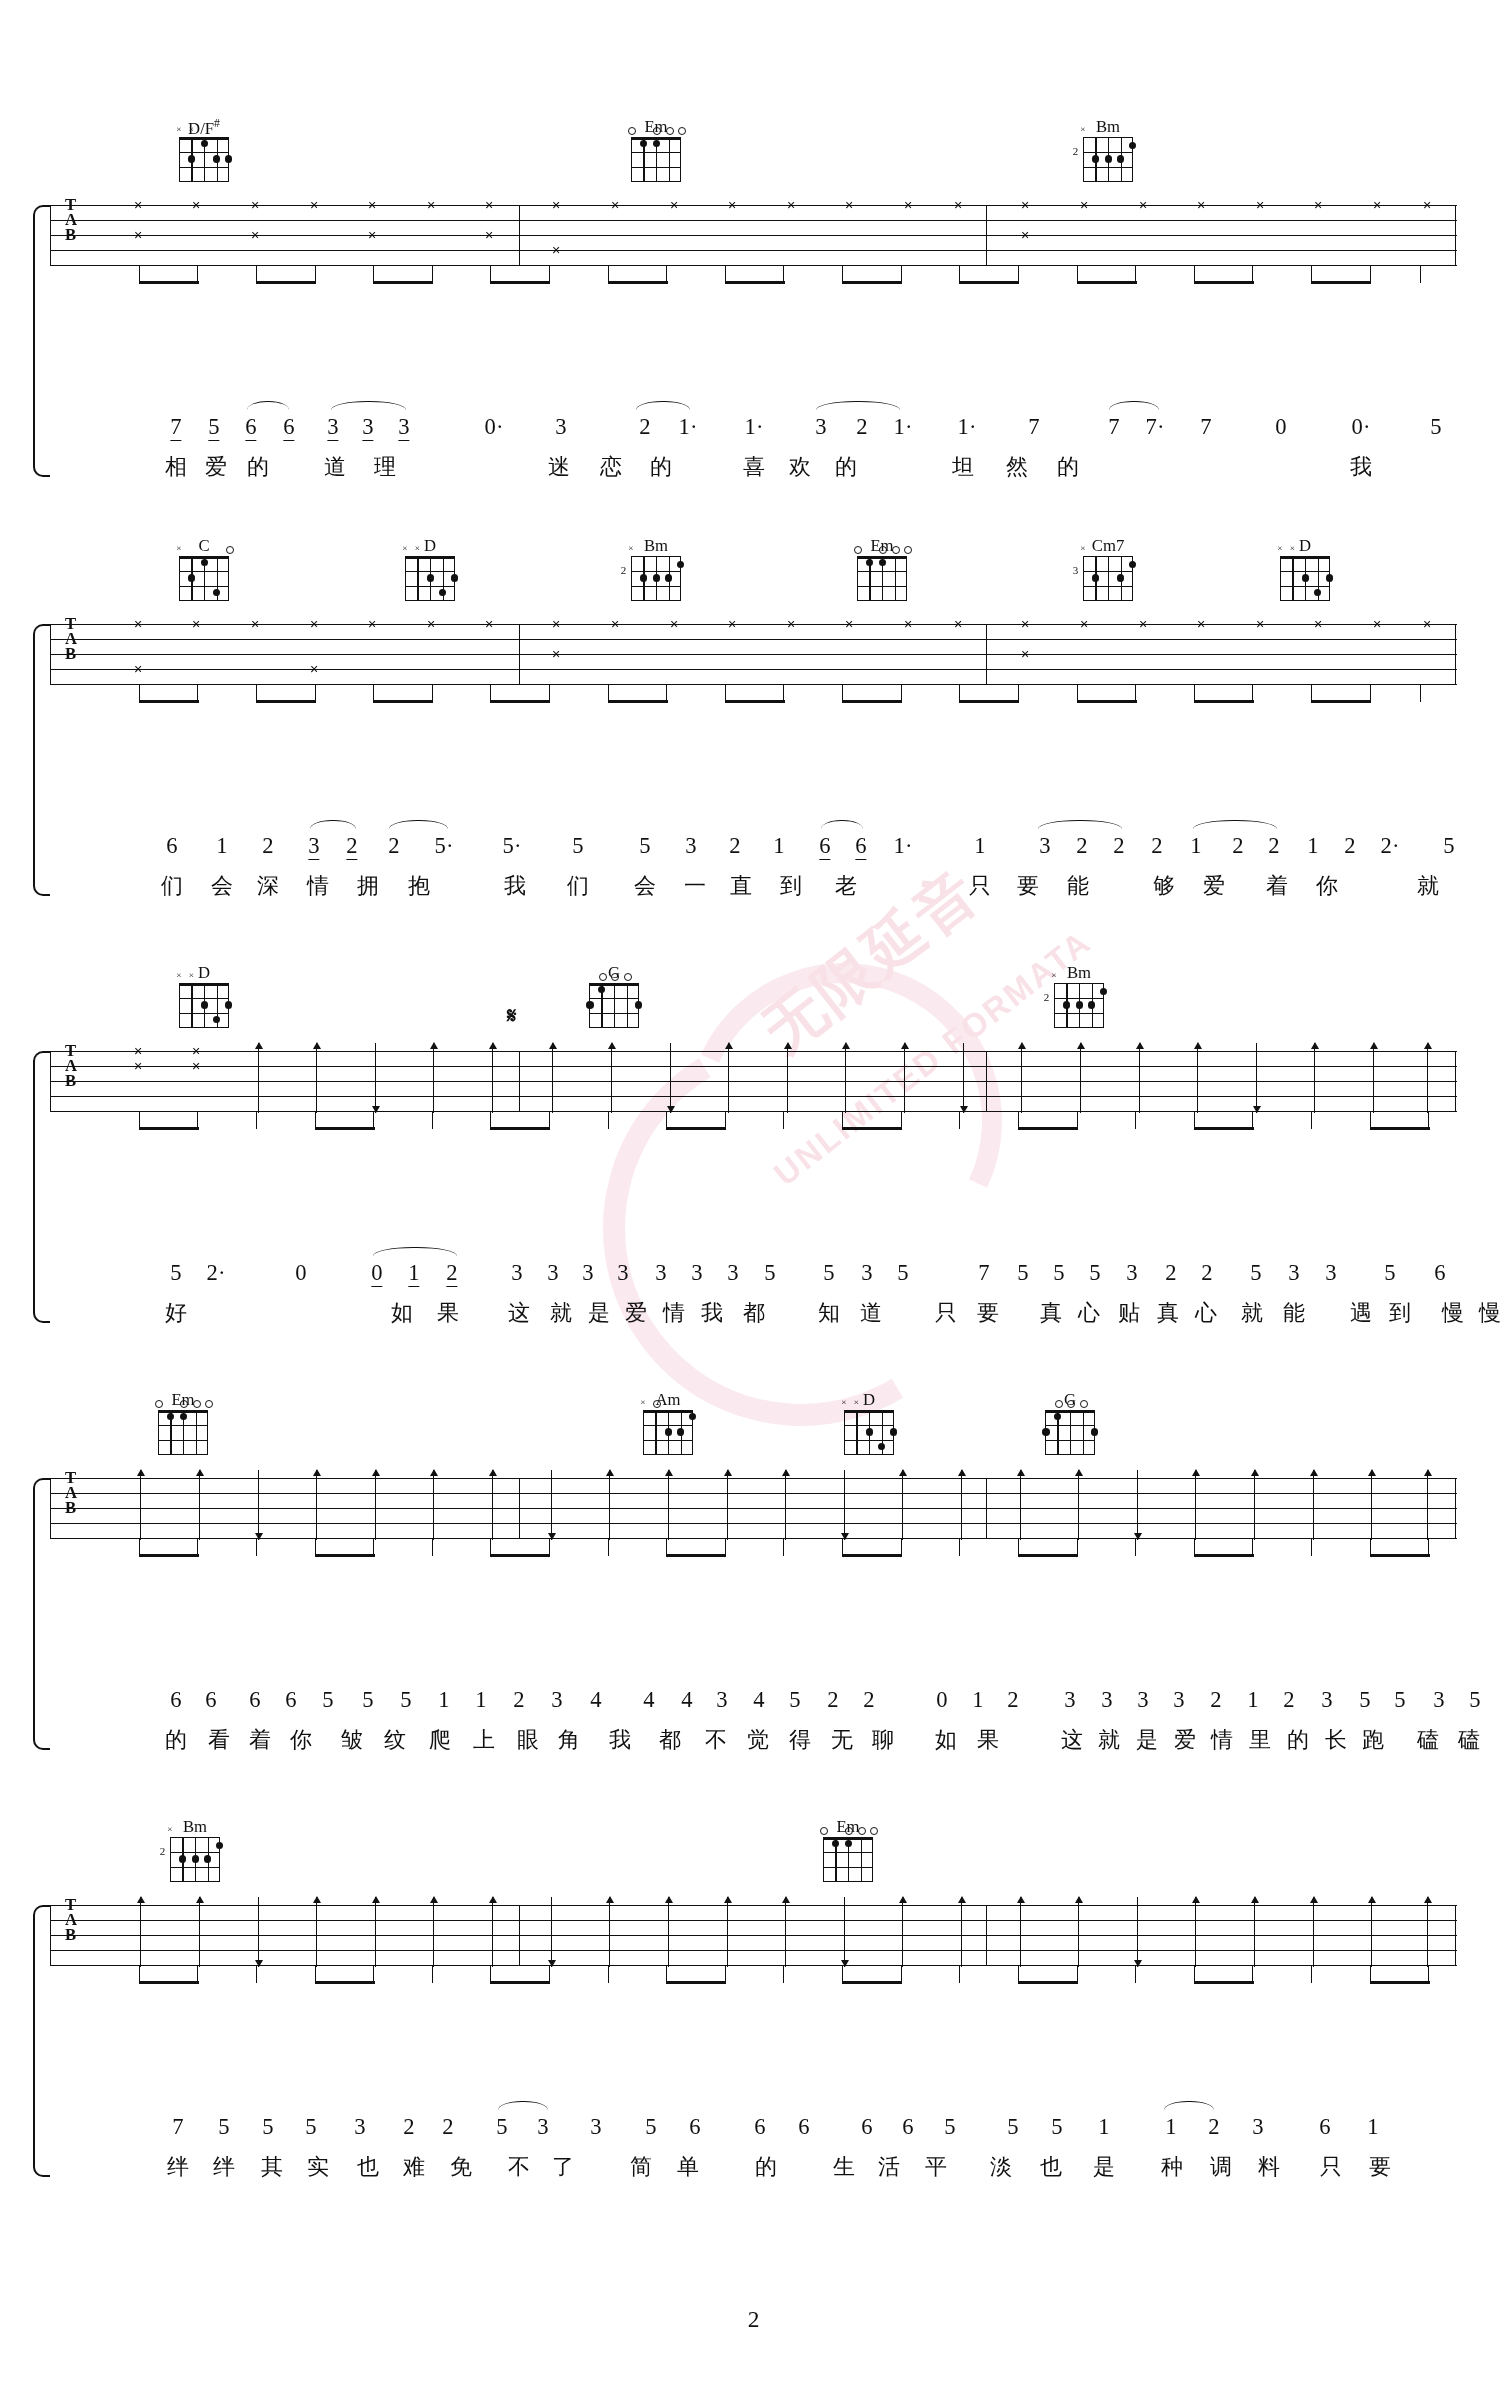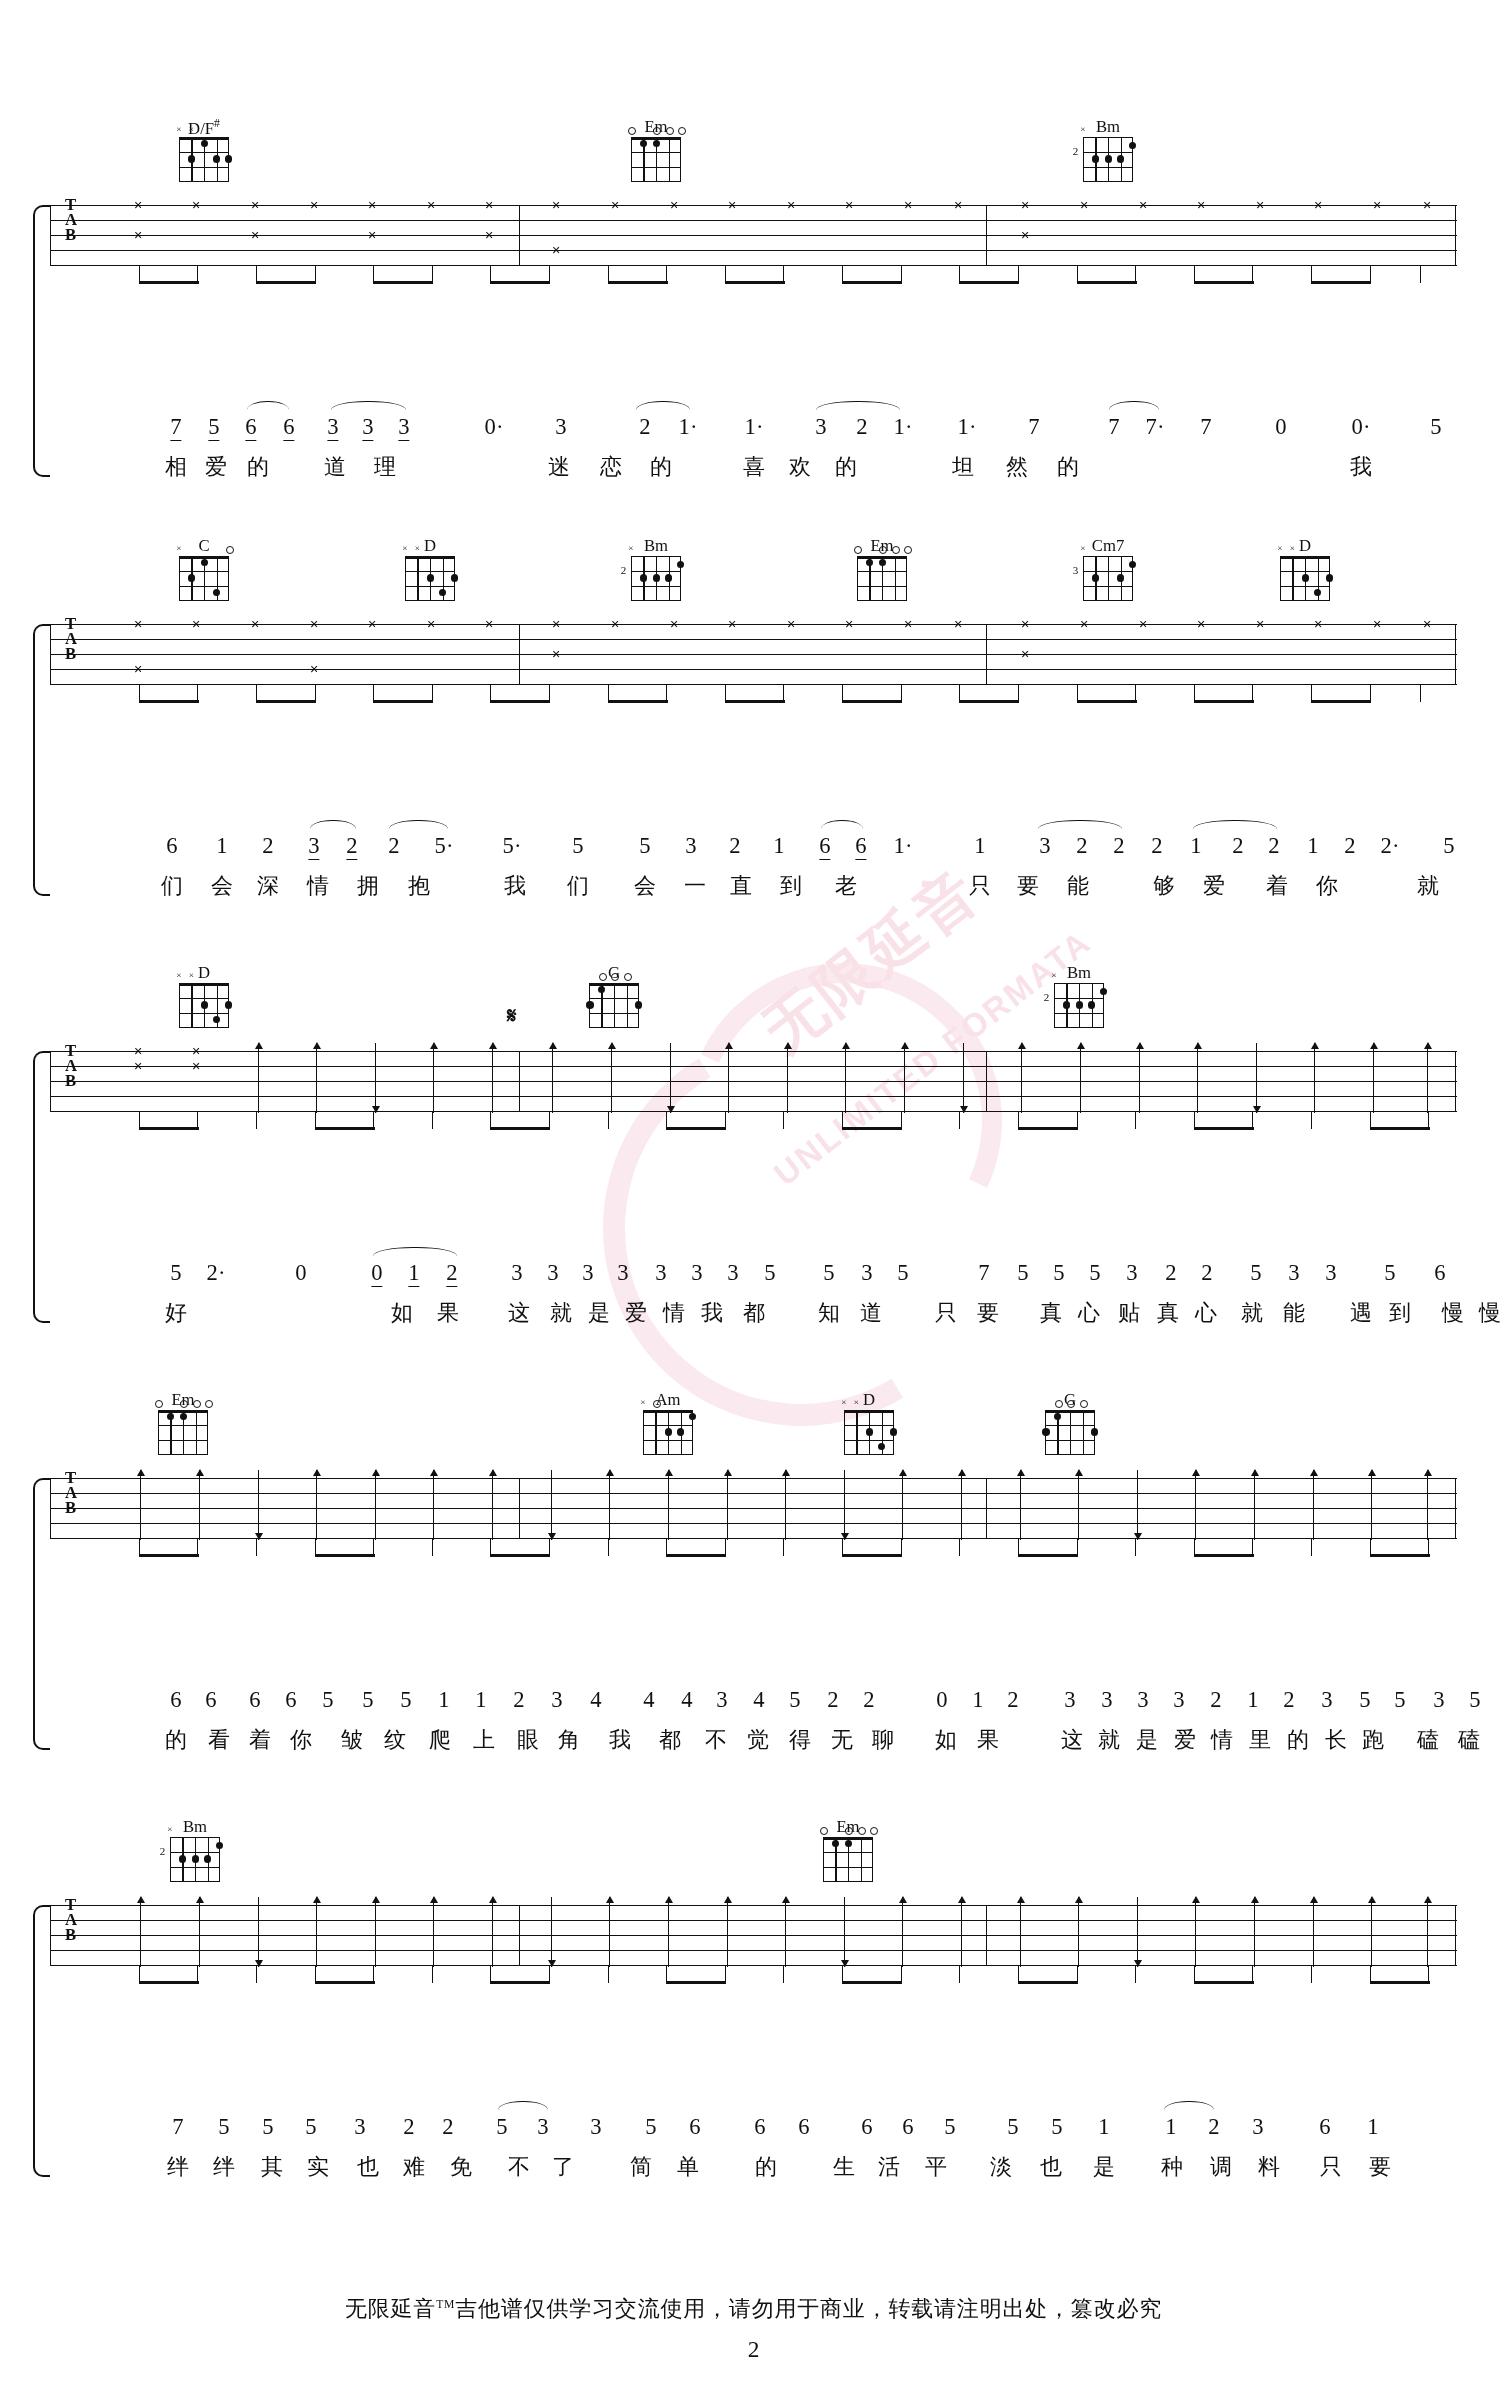--- a/index.html
+++ b/index.html
@@ -1122,20 +1122,17 @@
       <span style="left:1104px;">是</span>
       <span style="left:1172px;">种</span>
       <span style="left:1221px;">调</span>
       <span style="left:1269px;">料</span>
       <span style="left:1331px;">只</span>
       <span style="left:1380px;">要</span>
     </div>
   </div>
 
   <div class="footer" style="top:2294px;">
-    <div class="note">
-      <span>无限延音</span><span class="sup">TM</span><span>吉他谱仅供学习交流使用，请勿用于商业，转载请注明出处，篡改必究</span>
-    </div>
     <div class="pg">2</div>
   </div>
 
 </div>
 
 
 </body></html>

